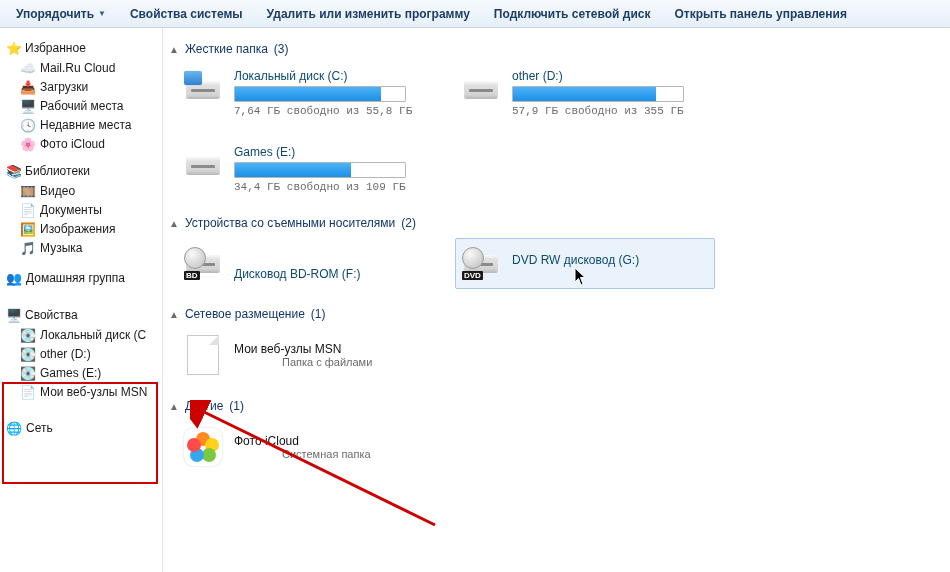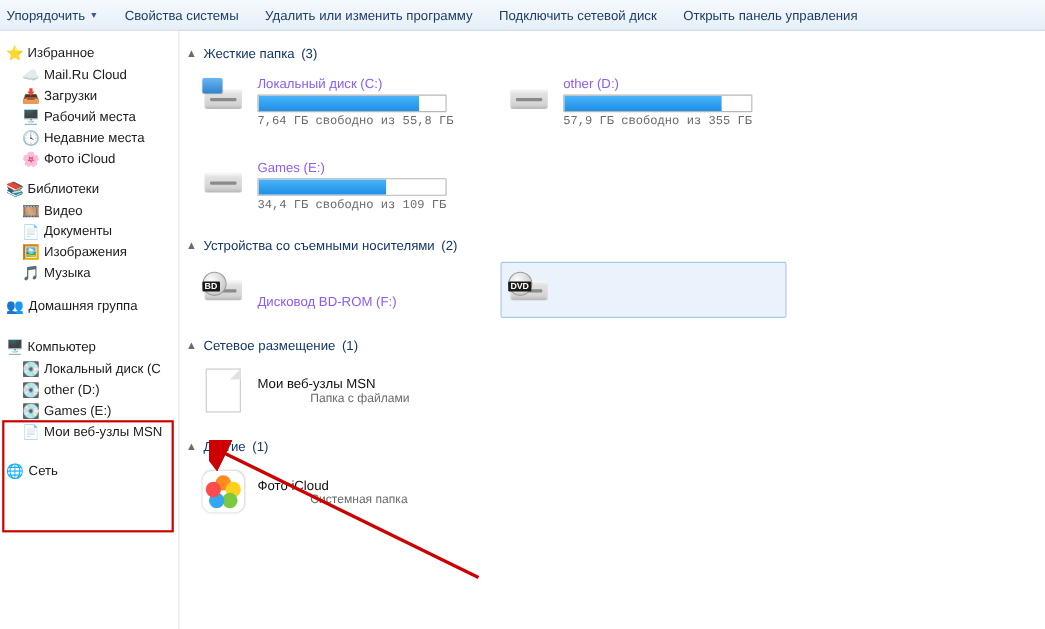--- a/index.html
+++ b/index.html
@@ -1,21 +1,21 @@
 <!DOCTYPE html>
 <html><head>
 <meta charset="utf-8">
 <style>
   html,body{margin:0;padding:0;width:950px;height:572px;overflow:hidden;
     font-family:"Segoe UI",Tahoma,sans-serif;font-size:12px;color:#1a1a1a;
     background:#fff;}
   
   .toolbar{height:27px;background:linear-gradient(#f5f9fd,#e6eff8);
     border-bottom:1px solid #c8d4e2;display:flex;align-items:center;
-    padding-left:6px;gap:24px;color:#1e3e66;}
+    padding-left:16px;gap:24px;color:#1e3e66;font-weight:bold;}
   .toolbar .tb-item{display:flex;align-items:center;gap:4px;cursor:default;}
   .toolbar .arrow{font-size:8px;color:#355d8a;}
   
   .body{display:flex;height:545px;}
   .nav{width:156px;padding:8px 0 0 6px;background:#fff;
     border-right:1px solid #e5e5e5;overflow:hidden;position:relative;}
   .nav-group-hdr{display:flex;align-items:center;gap:3px;margin:10px 0 3px 0;}
   .nav-group-hdr.first{margin-top:4px;}
   .nav-item{display:flex;align-items:center;gap:4px;height:18px;
     padding-left:14px;margin-bottom:1px;white-space:nowrap;cursor:default;}
@@ -41,24 +41,24 @@
     background:linear-gradient(#e6e6e6,#cfcfcf);
     box-shadow:inset 0 2px 3px rgba(255,255,255,.8),inset 0 -2px 3px rgba(0,0,0,.12);}
   .dico .slot{position:absolute;left:9px;top:20px;width:24px;height:3px;
     border-radius:1px;background:#8a8a8a;}
   .dico .badge{position:absolute;left:2px;top:2px;width:18px;height:14px;
     background:linear-gradient(#6bb6f0,#2f82d0);border-radius:2px;
     box-shadow:0 0 1px rgba(0,0,0,.3);}
   .dico .disc{position:absolute;left:2px;top:4px;width:20px;height:20px;
     border-radius:50%;background:radial-gradient(circle at 35% 30%,#fafafa,#bcbcbc);
     border:1px solid #9a9a9a;}
-  .dico .tag{position:absolute;left:2px;top:13px;font-size:8px;font-weight:bold;
+  .dico .tag{position:absolute;left:2px;top:28px;font-size:8px;font-weight:bold;
     color:#fff;background:#1a1a1a;padding:0 2px;border-radius:1px;}
   .d-body{flex:1;}
-  .d-title{color:#8b5cf6;margin-bottom:3px;}
+  .d-title{color:#0c4a6e;margin-bottom:3px;}
   .bar{width:170px;height:14px;border:1px solid #b6b6b6;border-radius:1px;
     background:#fff;margin-bottom:3px;position:relative;overflow:hidden;}
   .bar .fill{height:100%;
     background:linear-gradient(#4bb3f8,#1e8fe6);}
   .d-sub{color:#6b6b6b;font-size:11px;font-family:Liberation Mono, monospace;}
   
   .ftile{display:flex;gap:10px;align-items:center;width:250px;
     padding:4px;border:1px solid transparent;border-radius:2px;}
   .fico{width:42px;height:42px;display:flex;align-items:center;
     justify-content:center;}
@@ -150,21 +150,21 @@
       <span>Музыка</span>
     </div>
 
     <div class="nav-item plain">
       <span class="nav-ico">👥</span>
       <span>Домашняя группа</span>
     </div>
 
     <div class="nav-group-hdr" style="margin-top:20px">
       <span class="nav-ico">🖥️</span>
-      <span>Компьютер</span>
+      <span>Свойства</span>
     </div>
     <div class="nav-item">
       <span class="nav-ico">💽</span>
       <span>Локальный диск (C</span>
     </div>
     <div class="nav-item">
       <span class="nav-ico">💽</span>
       <span>other (D:)</span>
     </div>
     <div class="nav-item">
@@ -250,20 +250,28 @@
         <div class="d-body">
           <div class="d-title" style="margin-top:24px">Дисковод BD-ROM (F:)</div>
         </div>
       </div>
       <div class="drive sel">
         <div class="dico">
           <div class="case"></div>
             <div class="slot"></div>
             <div class="disc"></div>
           <span class="tag">DVD</span>
+        </div>
+        <div class="d-body" style="position:relative;">
+          <div class="d-title" style="margin-top:10px">DVD RW дисковод (G:)</div>
+          <div class="cursor" style="left:62px;top:24px">
+            <svg viewBox="0 0 14 20">
+                <path d="M1 1 L1 15 L4.5 11.5 L7 18 L9 17 L6.5 10.5 L11 10.5 Z" fill="#000" stroke="#fff" stroke-width="1"></path>
+              </svg>
+          </div>
         </div>
       </div>
     </div>
 
     <div class="section-hdr">
       <span class="tri">▲</span>
       <span>Сетевое размещение</span>
       <span>(1)</span>
     </div>
     <div class="section-items">

